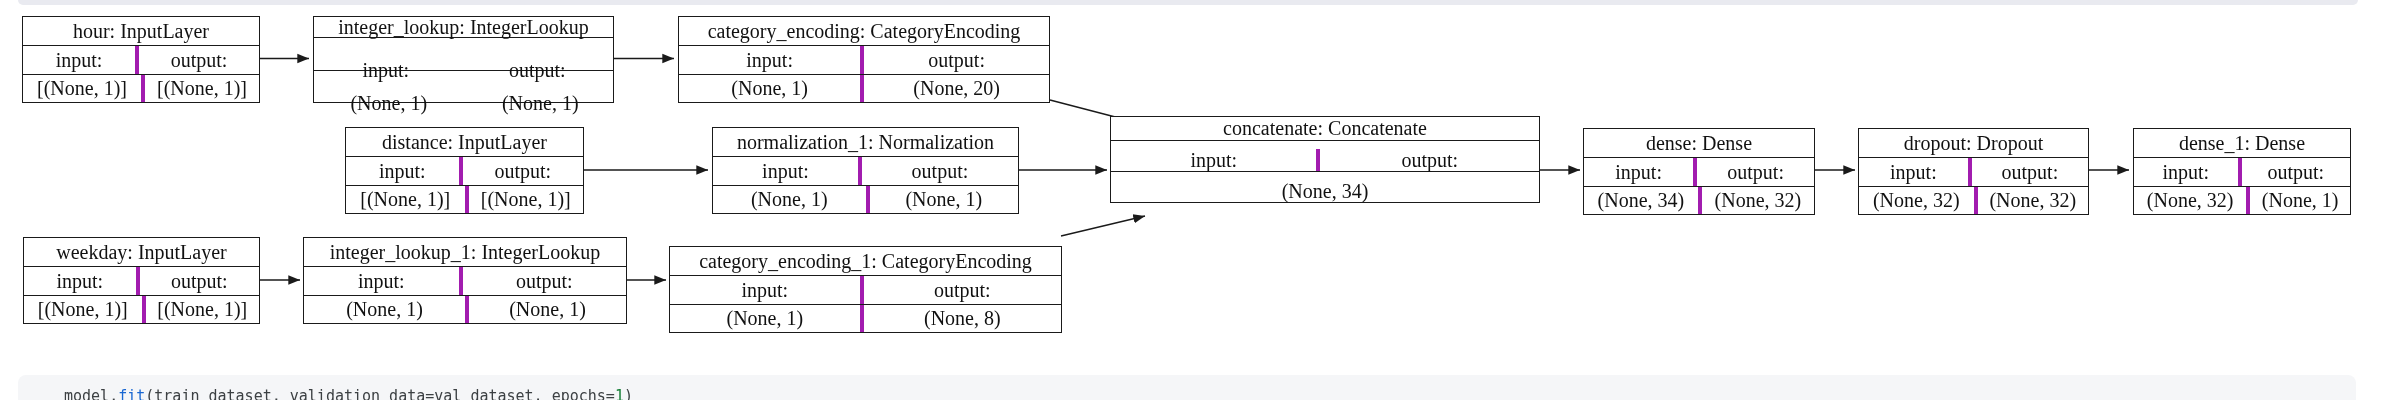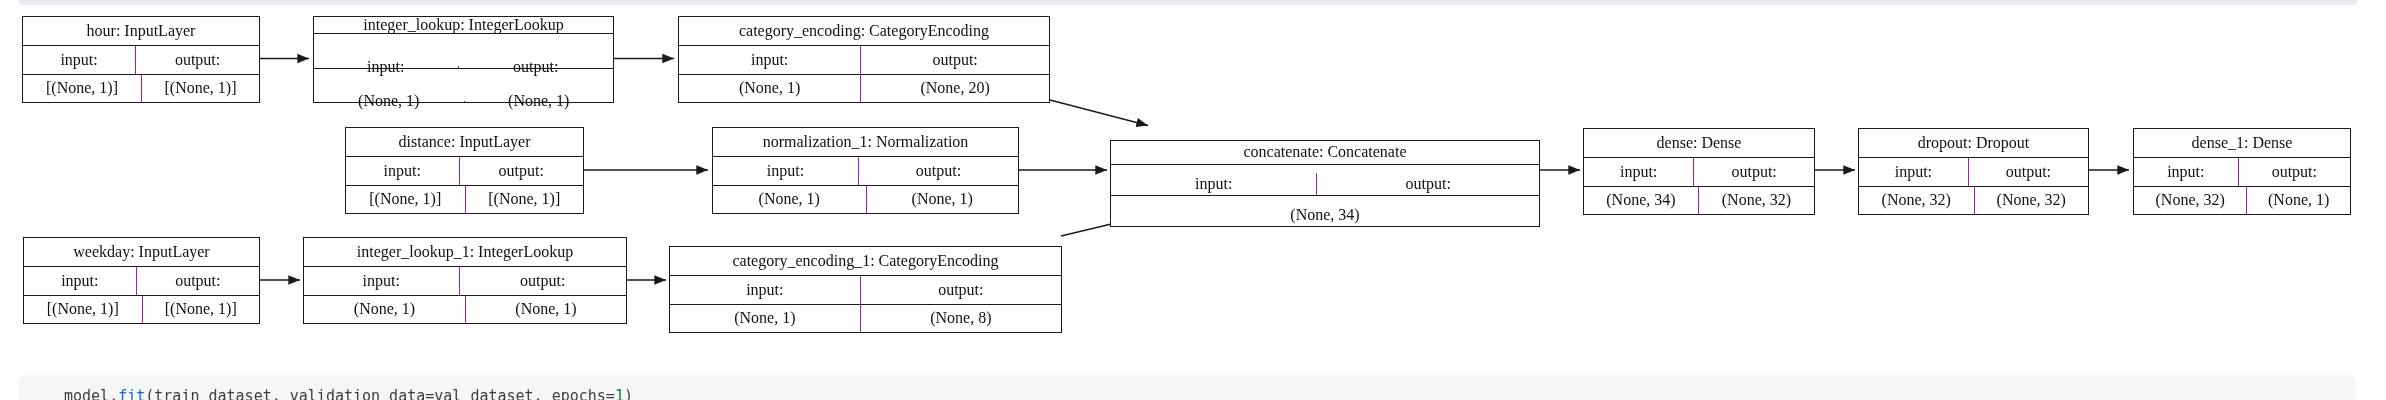--- a/index.html
+++ b/index.html
@@ -3,27 +3,27 @@
 <meta charset="utf-8">
 <style>
   html,body{margin:0;padding:0;background:#ffffff;}
   .page{position:relative;width:2386px;height:400px;background:#ffffff;overflow:hidden;
         font-family:"Liberation Serif","DejaVu Serif",serif;}
   .prev-cell-strip{position:absolute;left:18px;top:0;width:2340px;height:5px;
         background:#e9eaf0;border-radius:0 0 6px 6px;}
   .graph{position:absolute;left:0;top:0;width:2386px;height:400px;}
   .edges{position:absolute;left:0;top:0;}
   .node{position:absolute;height:85px;background:#ffffff;border:1px solid #1a1a1a;
-        display:flex;flex-direction:column;color:#111;font-size:16px;line-height:1;}
+        display:flex;flex-direction:column;color:#111;font-size:20px;line-height:1;}
   .nt{flex:1.04;display:flex;align-items:center;justify-content:center;
       border-bottom:1px solid #1a1a1a;white-space:nowrap;}
   .nr{flex:1;display:flex;min-height:0;}
   .nr.mid{border-bottom:1px solid #1a1a1a;}
   .c{display:flex;align-items:center;justify-content:center;white-space:nowrap;}
-  .c1{border-right:1px solid #a21caf;}
+  .c1{border-right:4px solid #a21caf;}
   .c2{flex:1;}
   .code-cell{position:absolute;left:18px;top:375px;width:2338px;height:40px;
         background:#f5f6f8;border-radius:8px 8px 0 0;}
   .code{position:absolute;left:46px;top:12px;margin:0;
         font-family:"DejaVu Sans Mono","Liberation Mono",monospace;
         font-size:15px;line-height:19px;color:#3c4043;white-space:pre;}
   .tk-f{color:#1967d2;}
   .tk-n{color:#188038;}
 </style>
 </head>
@@ -109,21 +109,21 @@
       <div class="nr mid">
         <div class="c c1" style="width:47.5%">input:</div>
         <div class="c c2">output:</div>
       </div>
       <div class="nr">
         <div class="c c1" style="width:50%">(None, 1)</div>
         <div class="c c2">(None, 1)</div>
       </div>
     </div>
 
-    <div class="node" style="left:1110px;top:140px;width:428px;gap:8px;">
+    <div class="node" style="left:1110px;top:116px;width:428px;gap:8px;">
       <div class="nt">concatenate: Concatenate</div>
       <div class="nr mid">
         <div class="c c1" style="width:48%">input:</div>
         <div class="c c2">output:</div>
       </div>
       <div class="nr">
         <div class="c c2">(None, 34)</div>
       </div>
     </div>
 

